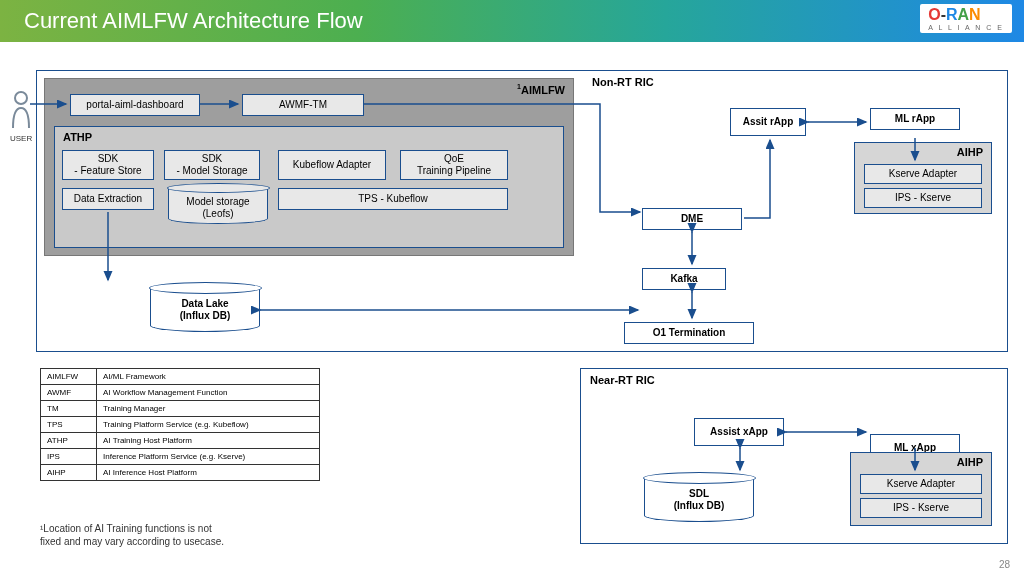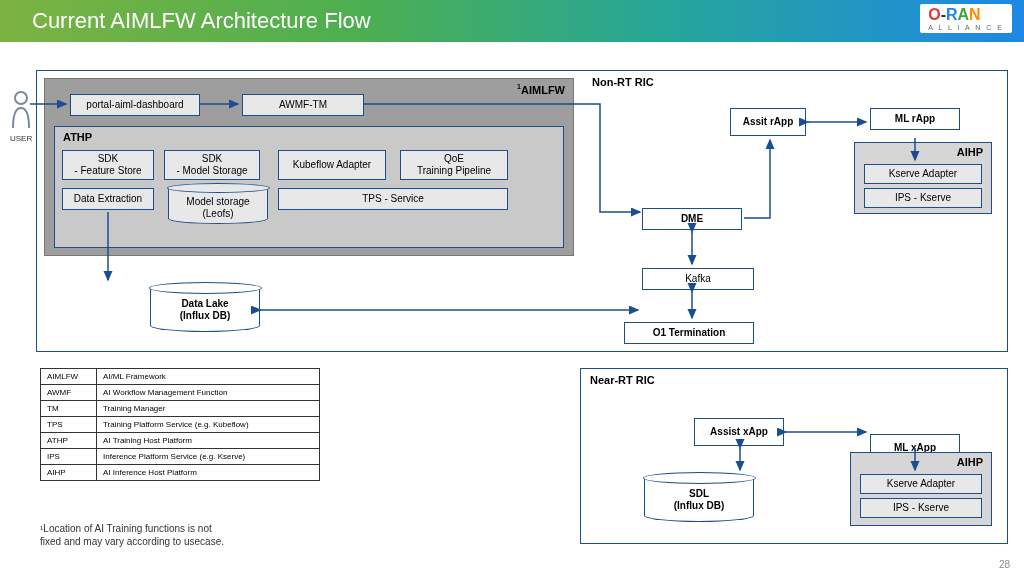--- a/index.html
+++ b/index.html
@@ -1,17 +1,17 @@
 <!DOCTYPE html>
 <html><head>
 <meta charset="utf-8">
 <style>
 *{box-sizing:border-box;margin:0;padding:0;font-family:Arial,sans-serif}
 body{width:1024px;height:576px;position:relative;background:#fff;overflow:hidden}
-.header{height:42px;background:linear-gradient(90deg,#7cb342 0%,#4caf50 35%,#26a69a 65%,#1e88e5 100%);display:flex;align-items:center;padding-left:32px;color:#fff;font-size:22px;font-weight:400}
+.header{height:42px;background:linear-gradient(90deg,#7cb342 0%,#4caf50 35%,#26a69a 65%,#1e88e5 100%);display:flex;align-items:center;padding-left:24px;color:#fff;font-size:22px;font-weight:400}
 .logo{position:absolute;right:12px;top:4px;background:#fff;padding:2px 8px;border-radius:2px}
 .logo-main{font-size:16px;font-weight:bold;color:#333}
 .logo-main .o{color:#e53935}.logo-main .r{color:#1e88e5}.logo-main .a{color:#43a047}.logo-main .n{color:#fb8c00}
 .logo-sub{font-size:7px;letter-spacing:2px;color:#666;text-align:center}
 .canvas{position:absolute;top:42px;left:0;right:0;bottom:0}
 .box{position:absolute;border:1.5px solid #1a4e8e;background:#fff;font-size:10px;display:flex;align-items:center;justify-content:center;text-align:center;line-height:1.2}
 .container{position:absolute;border:1.5px solid #1a4e8e}
 .label{position:absolute;font-size:11px;font-weight:bold;color:#000}
 .cyl{position:absolute}
 .cyl-body{border:1.5px solid #1a4e8e;border-top:none;border-radius:0 0 50% 50%/0 0 15% 15%;background:#fff}
@@ -62,39 +62,39 @@
   <div class="box" style="left:400px;top:108px;width:108px;height:30px;background:#e8e8e8;white-space:pre">QoE
 Training Pipeline</div>
   <div class="box" style="left:62px;top:146px;width:92px;height:22px;background:#e8e8e8">Data Extraction</div>
 
   <div class="cyl" style="left:168px;top:146px;width:100px;height:36px">
     <div class="cyl-top" style="height:10px;top:-5px;background:#e8e8e8"></div>
     <div class="cyl-body" style="width:100%;height:100%;background:#e8e8e8"></div>
     <div class="cyl-text" style="top:8px;white-space:pre">Model storage
 (Leofs)</div>
   </div>
-  <div class="box" style="left:278px;top:146px;width:230px;height:22px;background:#e8e8e8">TPS - Service</div>
+  <div class="box" style="left:278px;top:146px;width:230px;height:22px;background:#e8e8e8">TPS - Kubeflow</div>
 
   <div class="cyl" style="left:150px;top:246px;width:110px;height:44px">
     <div class="cyl-top" style="height:12px;top:-6px"></div>
     <div class="cyl-body" style="width:100%;height:100%"></div>
     <div class="cyl-text" style="top:10px;font-weight:bold;white-space:pre">Data Lake
 (Influx DB)</div>
   </div>
 
   <div class="label" style="left:592px;top:34px">Non-RT RIC</div>
   <div class="box" style="left:730px;top:66px;width:76px;height:28px;font-weight:bold">Assit rApp</div>
   <div class="box" style="left:870px;top:66px;width:90px;height:22px;font-weight:bold">ML rApp</div>
   <div style="position:absolute;left:854px;top:100px;width:138px;height:72px;background:#d6d6d6;border:1.5px solid #1a4e8e">
     <div class="label" style="right:8px;top:3px">AIHP</div>
   </div>
   <div class="box" style="left:864px;top:122px;width:118px;height:20px;background:#e8e8e8">Kserve Adapter</div>
   <div class="box" style="left:864px;top:146px;width:118px;height:20px;background:#e8e8e8">IPS - Kserve</div>
   <div class="box" style="left:642px;top:166px;width:100px;height:22px;font-weight:bold">DME</div>
-  <div class="box" style="left:642px;top:226px;width:112px;height:22px;font-weight:normal">Kafka</div>
+  <div class="box" style="left:642px;top:226px;width:84px;height:22px;font-weight:bold">Kafka</div>
   <div class="box" style="left:624px;top:280px;width:130px;height:22px;font-weight:bold">O1 Termination</div>
 
   <div class="container" style="left:580px;top:326px;width:428px;height:176px"></div>
   <div class="label" style="left:590px;top:332px">Near-RT RIC</div>
   <div class="box" style="left:694px;top:376px;width:90px;height:28px;font-weight:bold">Assist xApp</div>
   <div class="box" style="left:870px;top:392px;width:90px;height:28px;font-weight:bold">ML xApp</div>
   <div style="position:absolute;left:850px;top:410px;width:142px;height:74px;background:#d6d6d6;border:1.5px solid #1a4e8e">
     <div class="label" style="right:8px;top:3px">AIHP</div>
   </div>
   <div class="box" style="left:860px;top:432px;width:122px;height:20px;background:#e8e8e8">Kserve Adapter</div>

